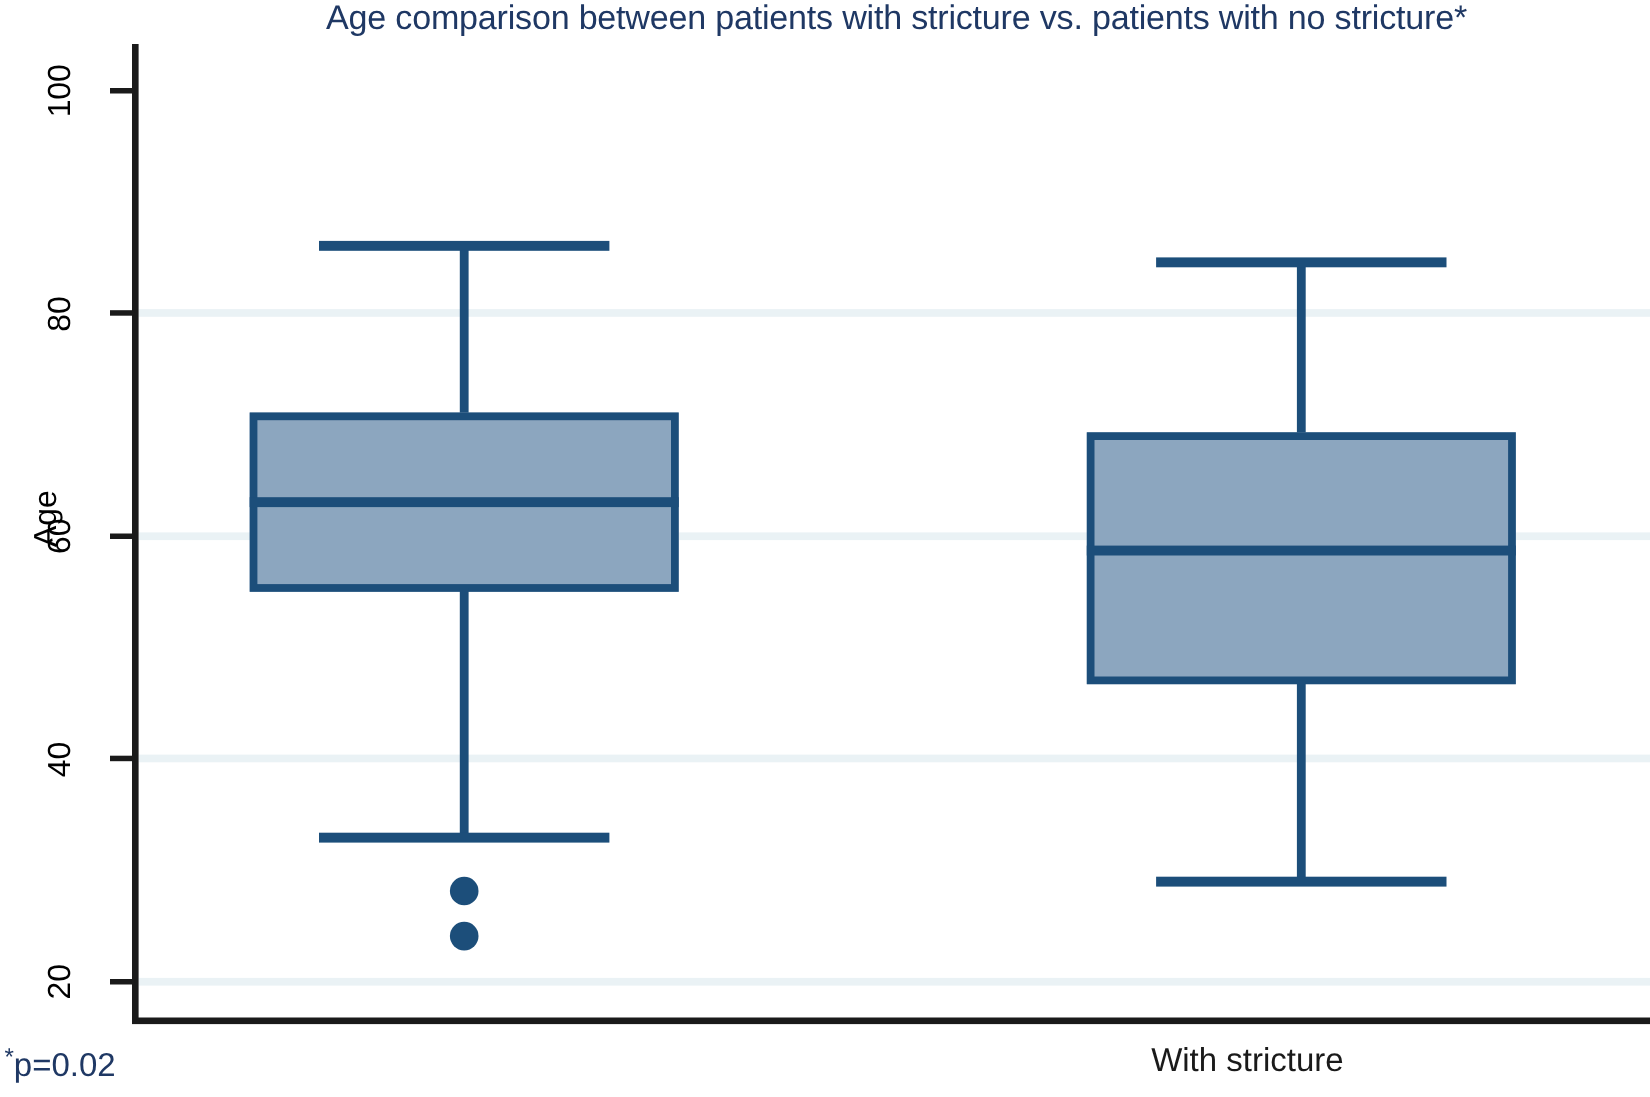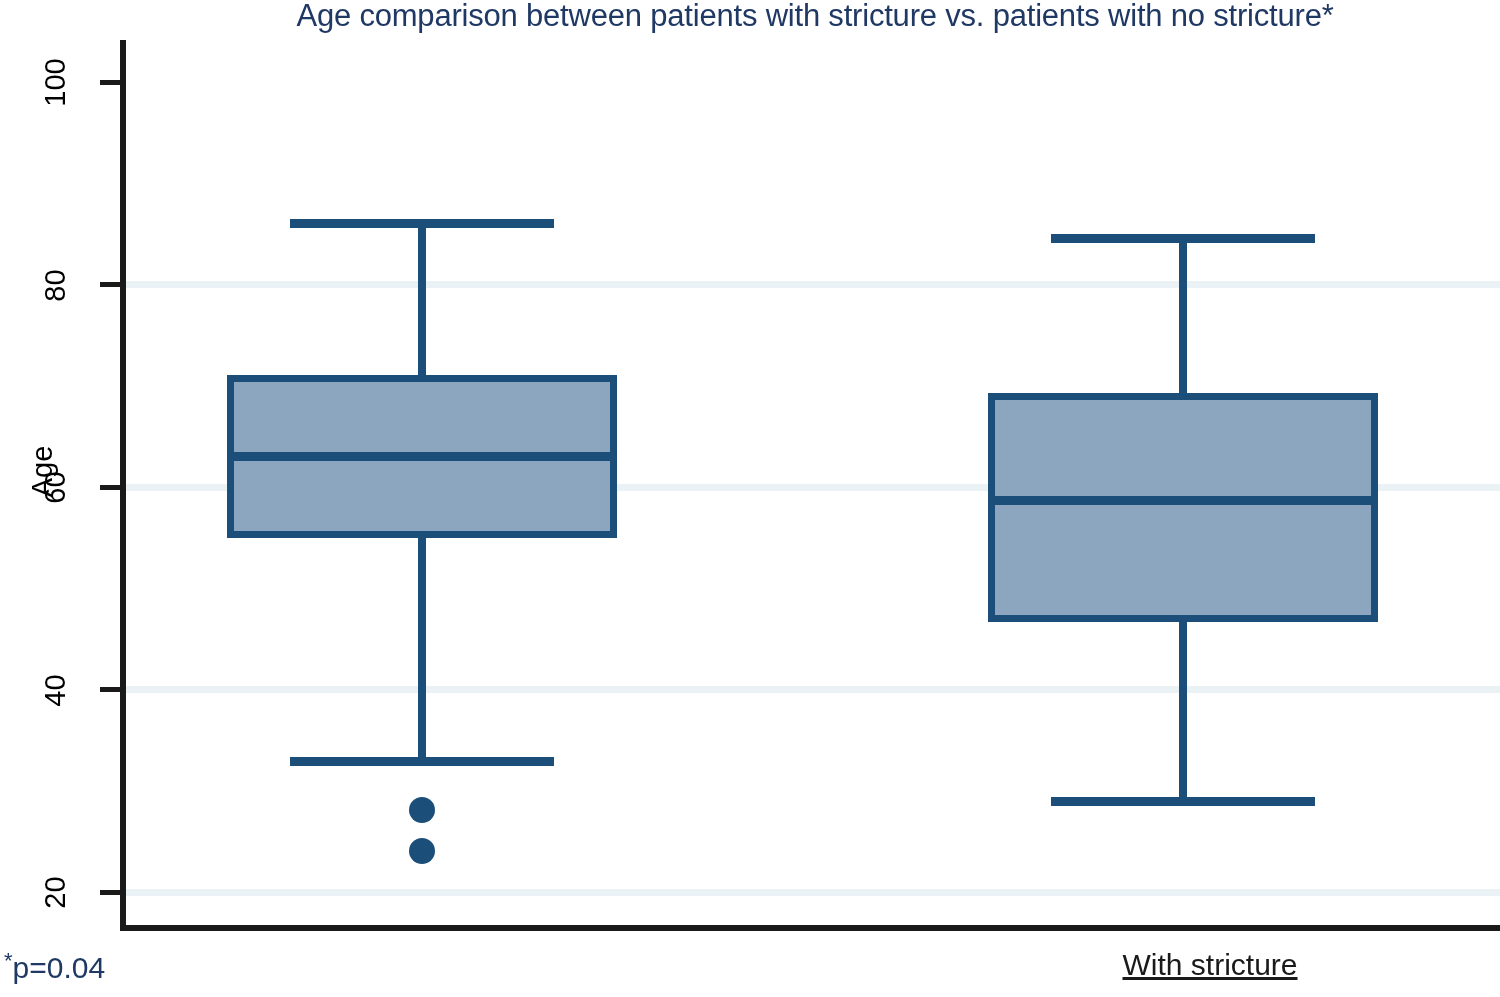--- a/index.html
+++ b/index.html
@@ -196,19 +196,19 @@
 
   <div class="box-rect" style="left:988px; top:393px; width:390px; height:229px;"></div>
 
   <div class="median-line" style="left:988px; top:496px; width:390px;"></div>
 
   <div class="whisker-stem" style="left:1179px; top:619px; height:186px;"></div>
 
   <div class="whisker-cap" style="left:1051px; top:797px; width:264px;"></div>
 
   <div id="x-axis-line"></div>
-  <div class="x-tick-label" style="left:1010px; width:400px;text-decoration:underline;">With stricture</div>
+  <div class="x-tick-label" style="left:934px; width:400px;">With stricture</div>
 
   <div id="footnote">
-    <span class="star">*</span><span>p=0.04</span>
+    <span class="star">*</span><span>p=0.02</span>
   </div>
 
 </div>
 
 </body></html>

